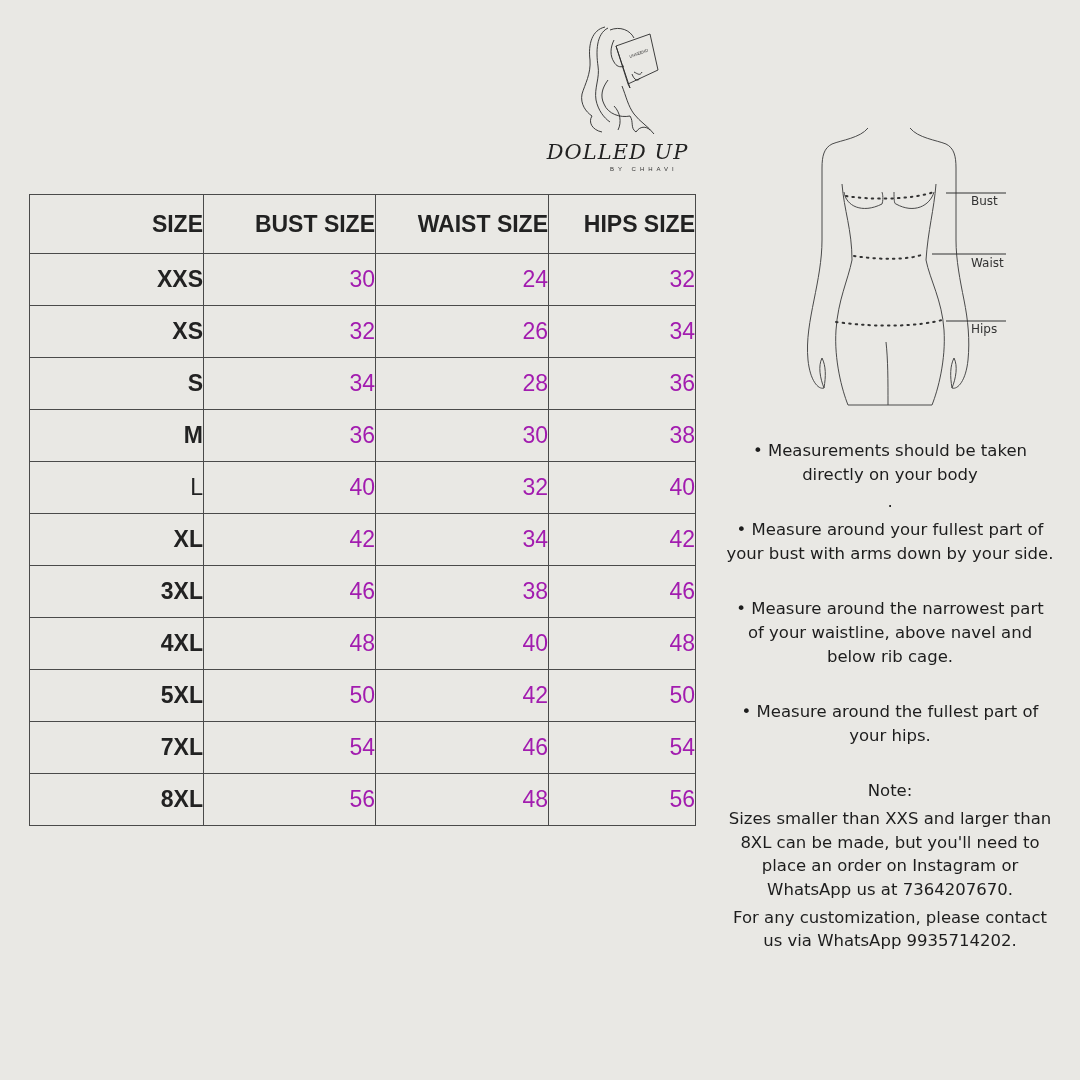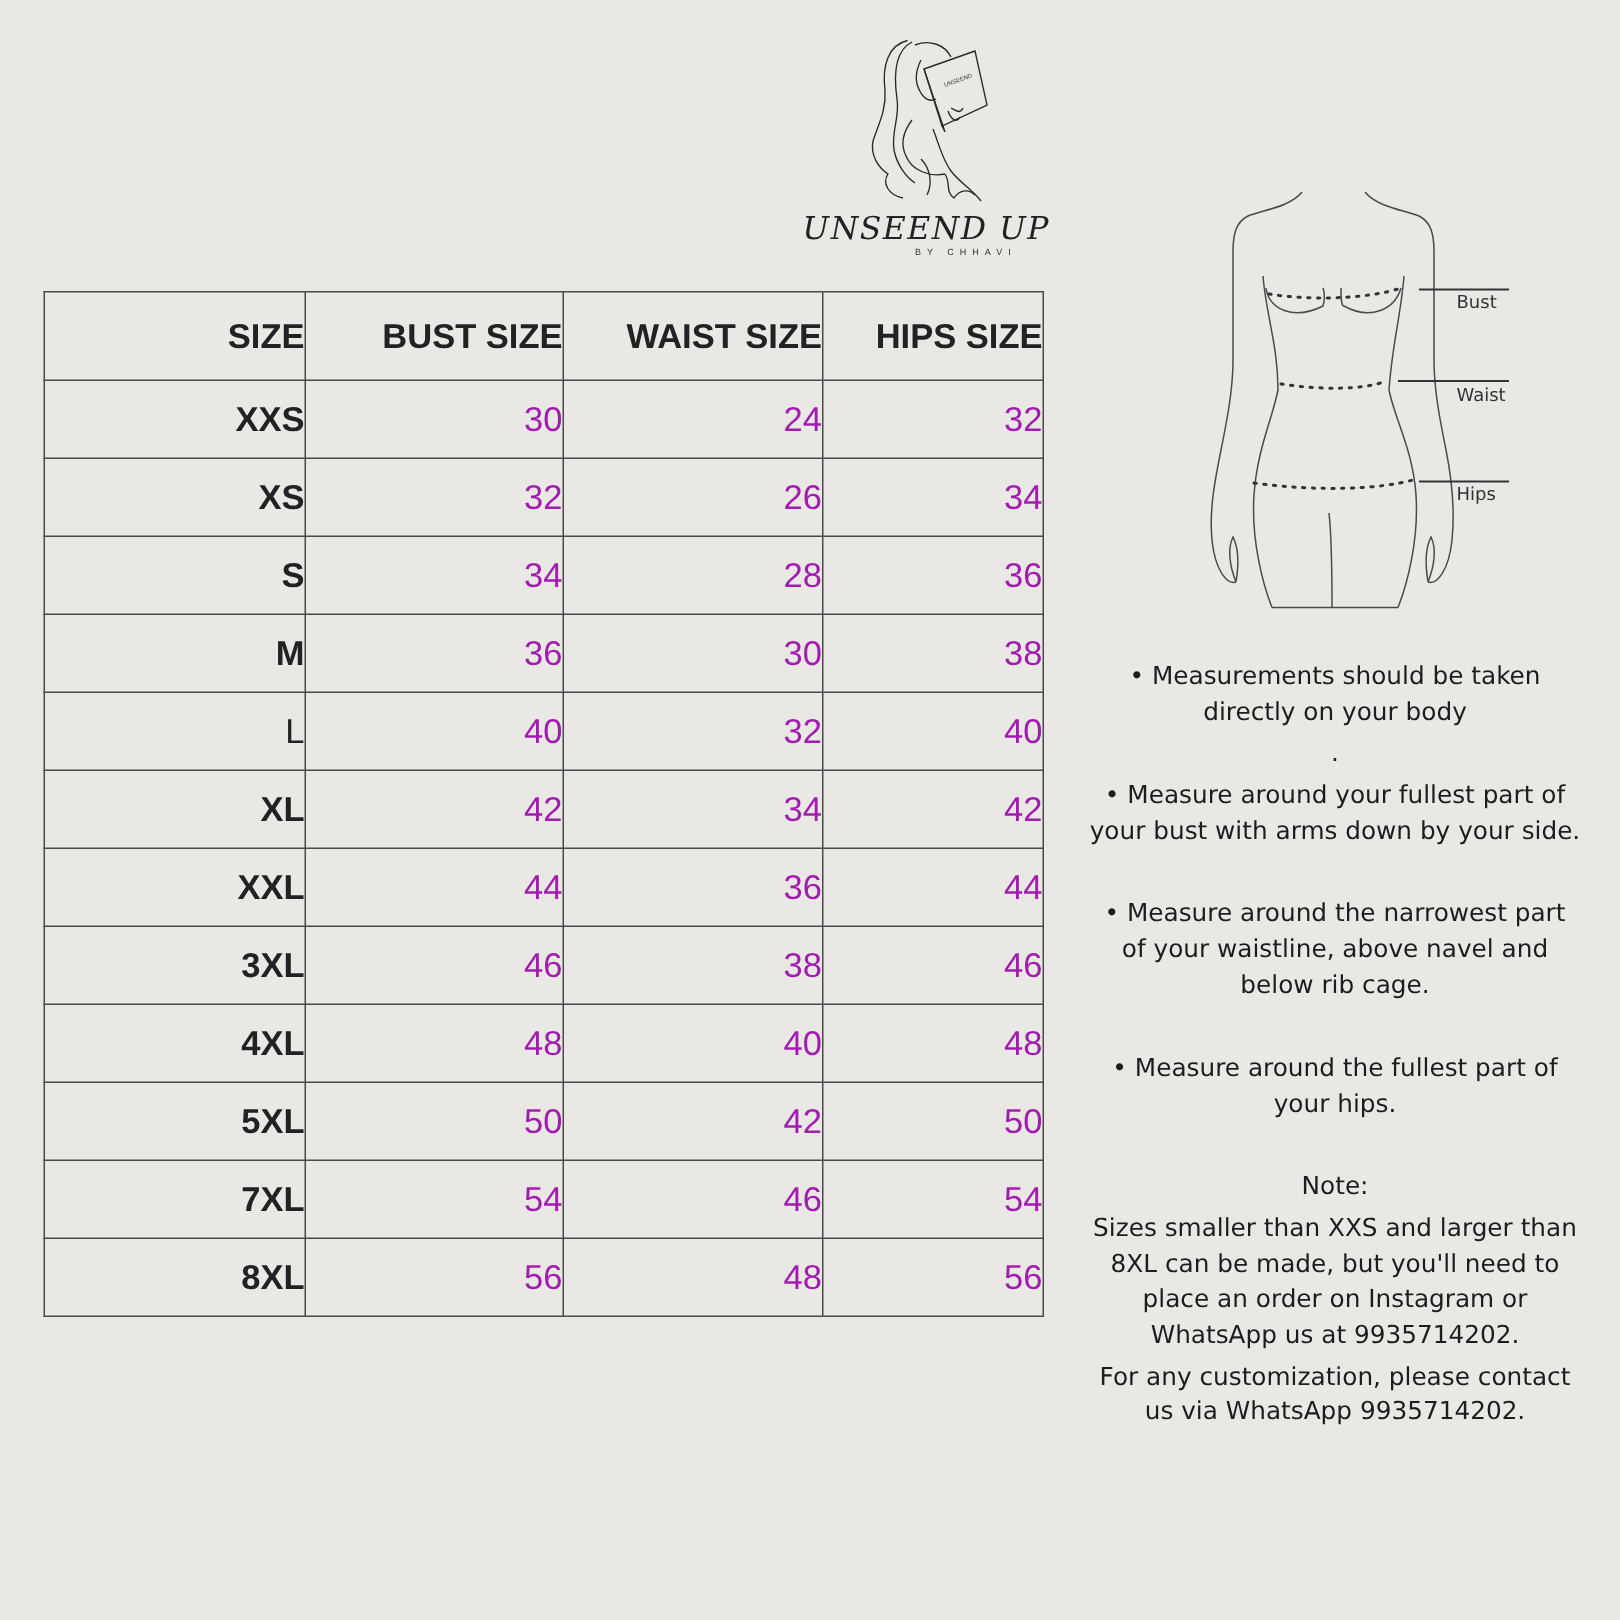--- a/index.html
+++ b/index.html
@@ -80,21 +80,21 @@
       <text x="100" y="36" font-size="4" fill="#333" stroke="none" transform="rotate(-20 100 36)">UNSEEND</text>
 
       <path d="M102 52 C104 58 108 60 110 56 M104 50 C108 52 110 54 112 50"></path>
 
       <path d="M78 58 C72 66 70 74 74 82 C78 92 90 96 100 94"></path>
       <path d="M92 64 C96 74 98 84 104 92 C110 100 118 104 124 112"></path>
       <path d="M100 94 C104 100 100 106 106 110 C110 104 116 104 120 108"></path>
       <path d="M84 84 C90 90 92 100 88 108"></path>
     </g>
   </svg>
-  <div class="logo-title">UNSEEND UP</div>
+  <div class="logo-title">DOLLED UP</div>
   <div class="logo-sub">BY CHHAVI</div>
 </div>
 
 <table class="size-table">
   <colgroup>
     <col style="width:174px">
       <col style="width:172px">
       <col style="width:173px">
       <col style="width:147px">
   </colgroup>
@@ -135,26 +135,20 @@
       <td class="size-cell regular">L</td>
       <td>40</td>
       <td>32</td>
       <td>40</td>
     </tr>
     <tr>
       <td class="size-cell">XL</td>
       <td>42</td>
       <td>34</td>
       <td>42</td>
-    </tr>
-    <tr>
-      <td class="size-cell">XXL</td>
-      <td>44</td>
-      <td>36</td>
-      <td>44</td>
     </tr>
     <tr>
       <td class="size-cell">3XL</td>
       <td>46</td>
       <td>38</td>
       <td>46</td>
     </tr>
     <tr>
       <td class="size-cell">4XL</td>
       <td>48</td>
@@ -222,15 +216,15 @@
 <div class="instructions">
   <p>• Measurements should be taken directly on your body</p>
   <p>.</p>
   <p>• Measure around your fullest part of your bust with arms down by your side.</p>
   <div class="gap"></div>
   <p>• Measure around the narrowest part of your waistline, above navel and below rib cage.</p>
   <div class="gap"></div>
   <p>• Measure around the fullest part of your hips.</p>
   <div class="gap"></div>
   <p>Note:</p>
-  <p>Sizes smaller than XXS and larger than 8XL can be made, but you'll need to place an order on Instagram or WhatsApp us at 9935714202.</p>
+  <p>Sizes smaller than XXS and larger than 8XL can be made, but you'll need to place an order on Instagram or WhatsApp us at 7364207670.</p>
   <p>For any customization, please contact us via WhatsApp 9935714202.</p>
 </div>
 
 </body></html>

